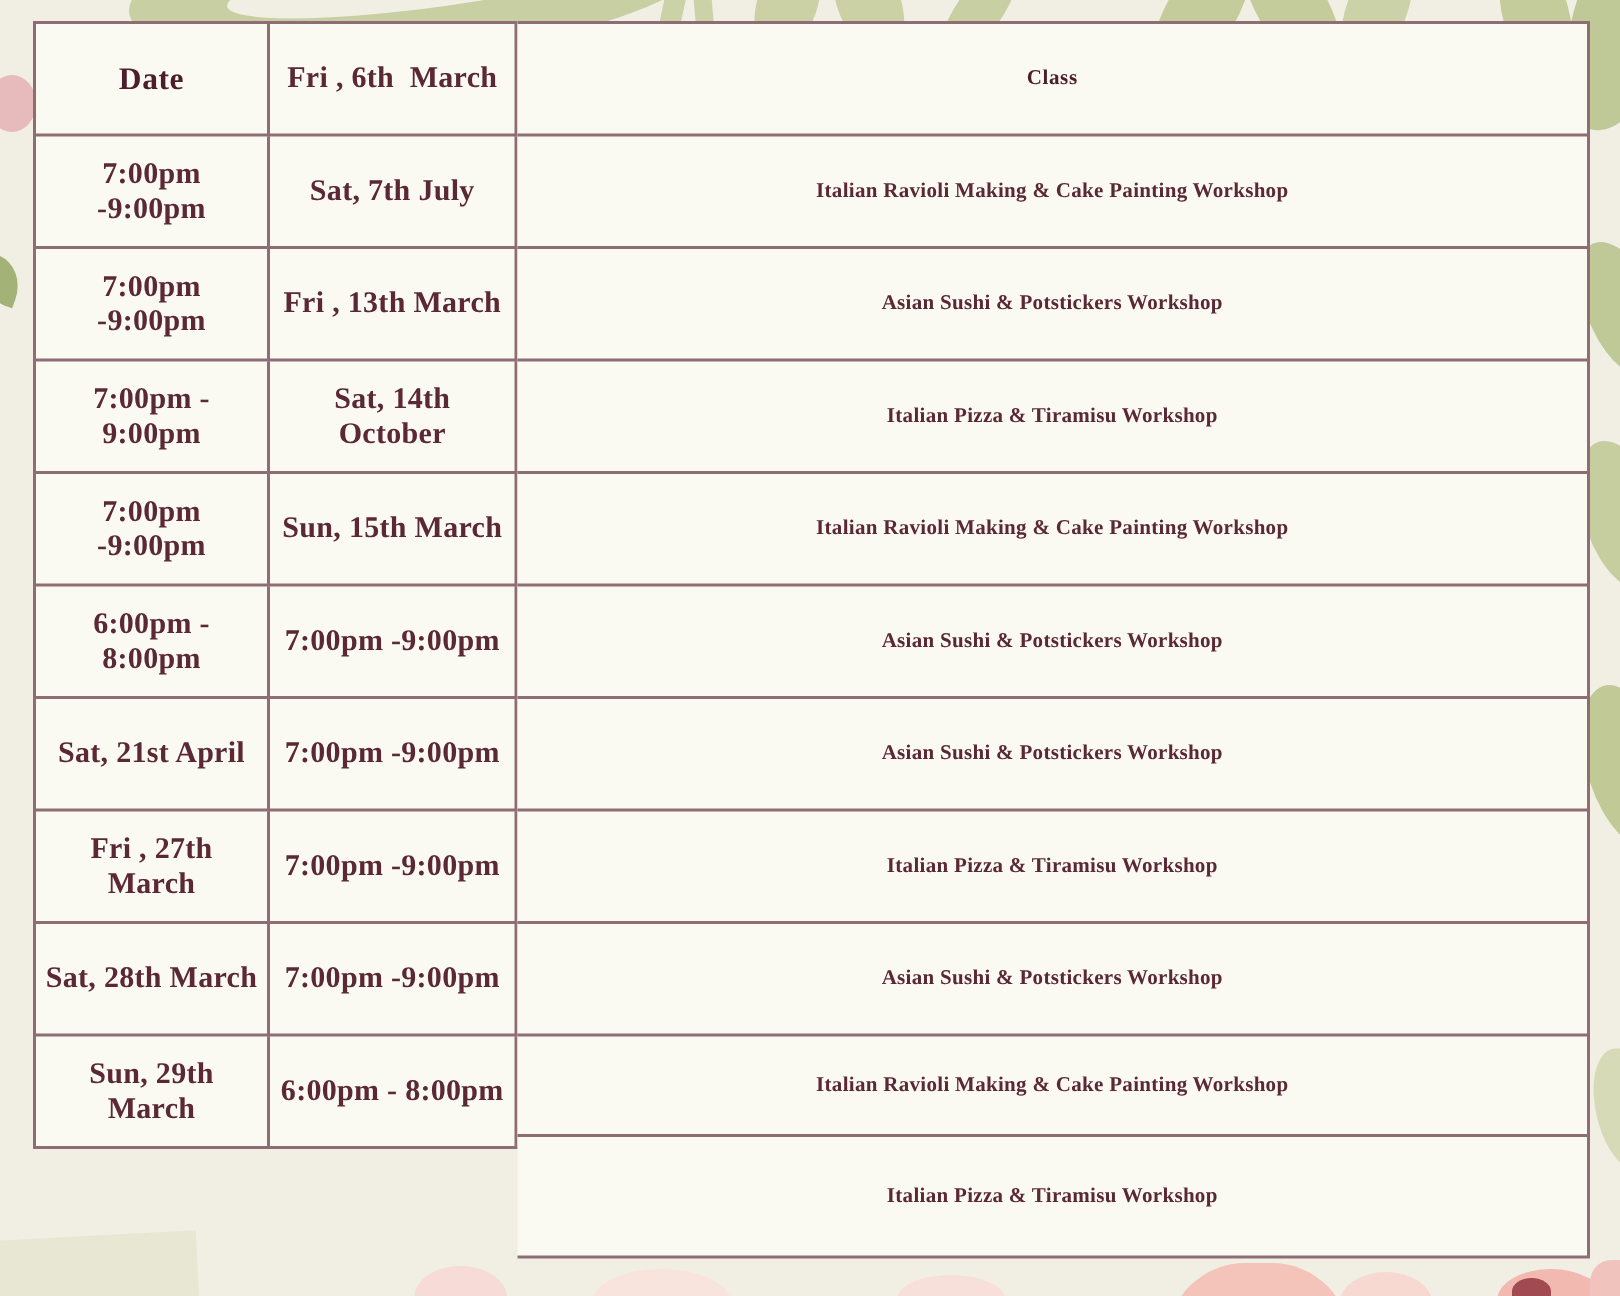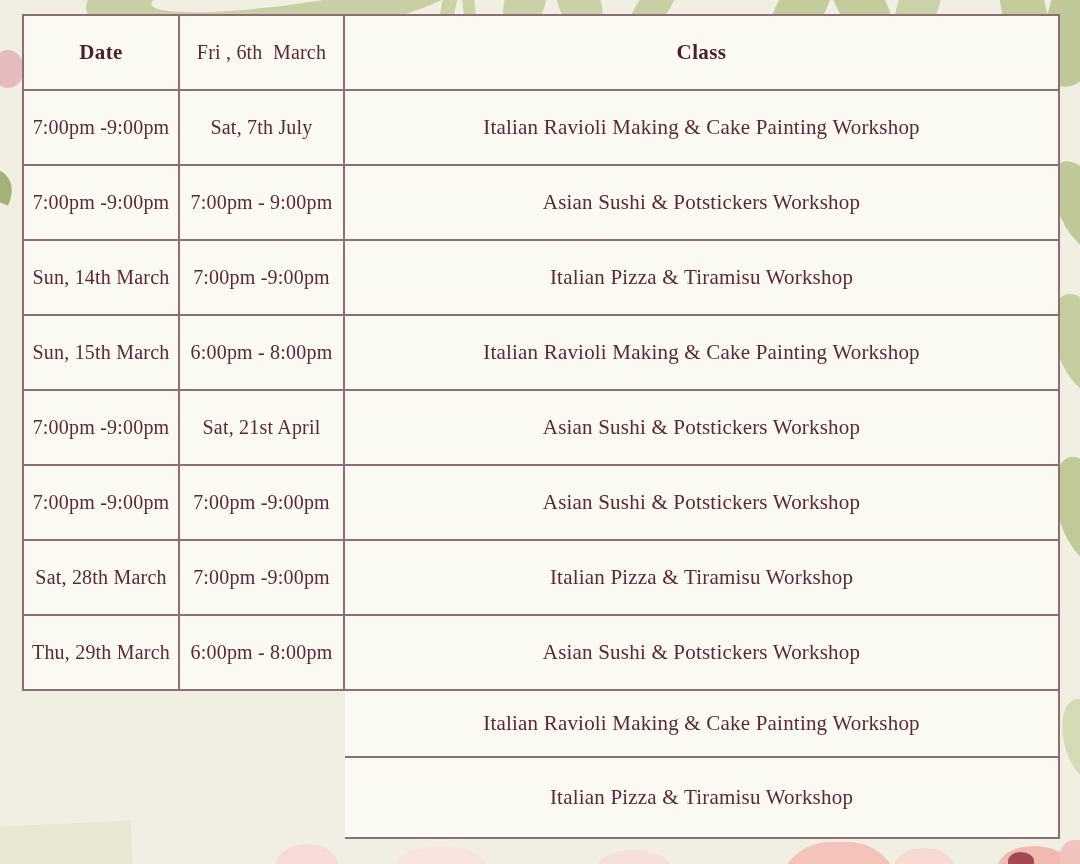--- a/index.html
+++ b/index.html
@@ -64,23 +64,24 @@
     background:#fbfaf2;
   }
   .cell{
     display:flex; align-items:center; justify-content:center;
     text-align:center;
     border-bottom:2px solid #8e6d74;
     font-size:20px;
     letter-spacing:0.2px;
     white-space:pre-wrap;
     padding:0 6px;
+    font-weight:bold;
   }
   .left-grid .cell{ border-right:2px solid #8e6d74; height:75px; }
-  .right-col .cell{ height:75px; font-size:21px; }
+  .right-col .cell{ height:75px; font-size:14px; }
   
   .right-col .cell:nth-child(10){ height:67px; }
   .right-col .cell:nth-child(11){ height:81px; }
   .header{
     font-weight:700;
     font-size:21px;
     color:#4c1d2b;
     letter-spacing:0.4px;
   }
 </style>
@@ -122,39 +123,41 @@
   <div class="schedule">
     <div class="left-grid" id="left-grid">
       <div class="cell header">Date</div>
 
   <div class="cell">Fri , 6th  March</div>
   <div class="cell">7:00pm -9:00pm</div>
 
   <div class="cell">Sat, 7th July</div>
   <div class="cell">7:00pm -9:00pm</div>
 
+  <div class="cell">Fri , 13th March</div>
   <div class="cell">7:00pm - 9:00pm</div>
 
-  <div class="cell">Sun, 14th March</div>
+  <div class="cell">Sat, 14th October</div>
   <div class="cell">7:00pm -9:00pm</div>
 
   <div class="cell">Sun, 15th March</div>
   <div class="cell">6:00pm - 8:00pm</div>
 
   <div class="cell">7:00pm -9:00pm</div>
 
   <div class="cell">Sat, 21st April</div>
   <div class="cell">7:00pm -9:00pm</div>
 
+  <div class="cell">Fri , 27th March</div>
   <div class="cell">7:00pm -9:00pm</div>
 
   <div class="cell">Sat, 28th March</div>
   <div class="cell">7:00pm -9:00pm</div>
 
-  <div class="cell">Thu, 29th March</div>
+  <div class="cell">Sun, 29th March</div>
   <div class="cell">6:00pm - 8:00pm</div>
 </div>
     <div class="right-col" id="right-col">
       <div class="cell header">Class</div>
 
   <div class="cell">Italian Ravioli Making &amp; Cake Painting Workshop</div>
 
   <div class="cell">Asian Sushi &amp; Potstickers Workshop</div>
 
   <div class="cell">Italian Pizza &amp; Tiramisu Workshop</div>

